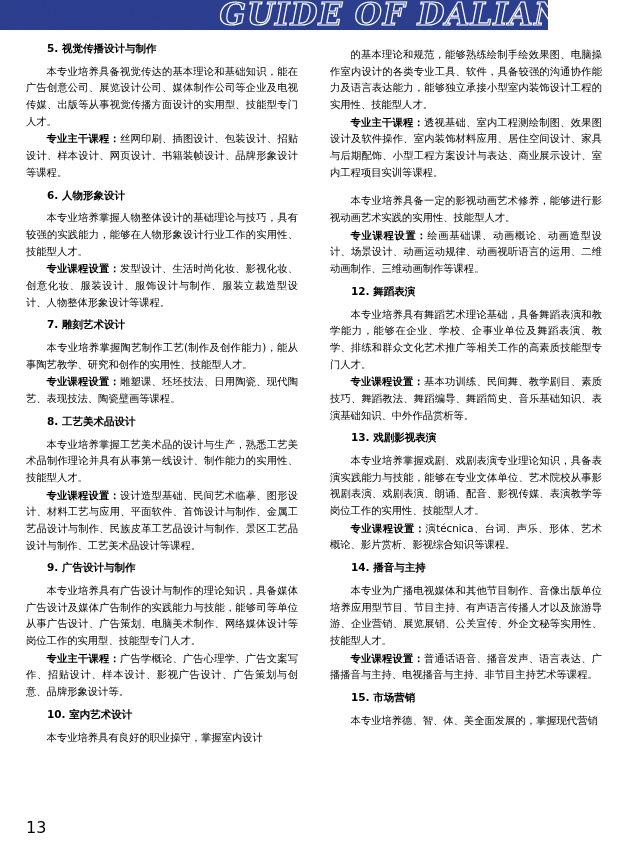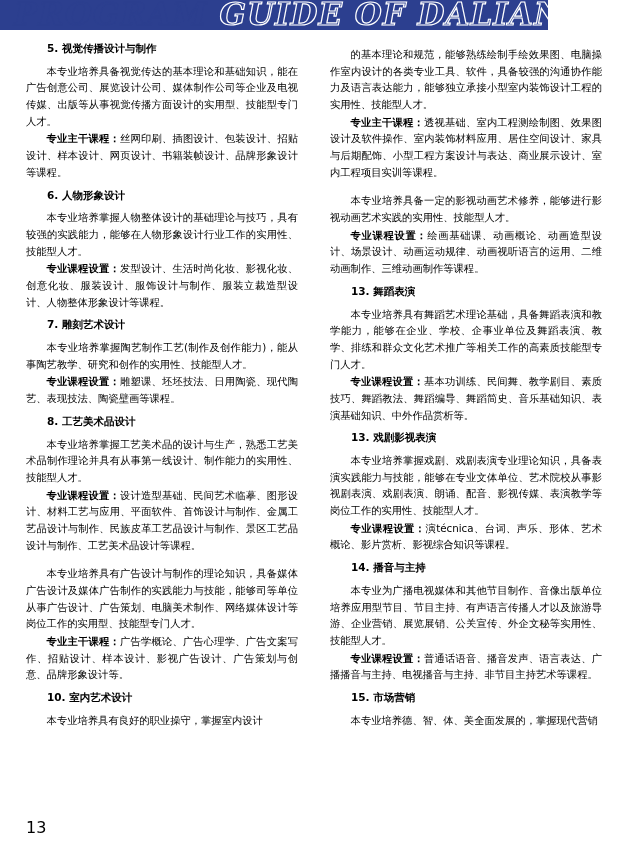--- a/index.html
+++ b/index.html
@@ -139,20 +139,21 @@
     <div class="gap"></div>
 
     <div>
       <div class="sec-title">8. 工艺美术品设计</div>
       <p class="body">本专业培养掌握工艺美术品的设计与生产，熟悉工艺美术品制作理论并具有从事第一线设计、制作能力的实用性、技能型人才。</p>
       <p class="courses"><span class="lead">专业课程设置：</span><span>设计造型基础、民间艺术临摹、图形设计、材料工艺与应用、平面软件、首饰设计与制作、金属工艺品设计与制作、民族皮革工艺品设计与制作、景区工艺品设计与制作、工艺美术品设计等课程。</span></p>
     </div>
     <div class="gap"></div>
 
     <div>
+      <div class="sec-title">9. 广告设计与制作</div>
       <p class="body">本专业培养具有广告设计与制作的理论知识，具备媒体广告设计及媒体广告制作的实践能力与技能，能够司等单位从事广告设计、广告策划、电脑美术制作、网络媒体设计等岗位工作的实用型、技能型专门人才。</p>
       <p class="courses"><span class="lead">专业主干课程：</span><span>广告学概论、广告心理学、广告文案写作、招贴设计、样本设计、影视广告设计、广告策划与创意、品牌形象设计等。</span></p>
     </div>
     <div class="gap"></div>
 
     <div>
       <div class="sec-title">10. 室内艺术设计</div>
       <p class="body">本专业培养具有良好的职业操守，掌握室内设计</p>
     </div>
 
@@ -166,21 +167,21 @@
     </div>
     <div class="gap"></div>
 
     <div>
       <p class="body">本专业培养具备一定的影视动画艺术修养，能够进行影视动画艺术实践的实用性、技能型人才。</p>
       <p class="courses"><span class="lead">专业课程设置：</span><span>绘画基础课、动画概论、动画造型设计、场景设计、动画运动规律、动画视听语言的运用、二维动画制作、三维动画制作等课程。</span></p>
     </div>
     <div class="gap"></div>
 
     <div>
-      <div class="sec-title">13. 舞蹈表演</div>
+      <div class="sec-title">12. 舞蹈表演</div>
       <p class="body">本专业培养具有舞蹈艺术理论基础，具备舞蹈表演和教学能力，能够在企业、学校、企事业单位及舞蹈表演、教学、排练和群众文化艺术推广等相关工作的高素质技能型专门人才。</p>
       <p class="courses"><span class="lead">专业课程设置：</span><span>基本功训练、民间舞、教学剧目、素质技巧、舞蹈教法、舞蹈编导、舞蹈简史、音乐基础知识、表演基础知识、中外作品赏析等。</span></p>
     </div>
     <div class="gap"></div>
 
     <div>
       <div class="sec-title">13. 戏剧影视表演</div>
       <p class="body">本专业培养掌握戏剧、戏剧表演专业理论知识，具备表演实践能力与技能，能够在专业文体单位、艺术院校从事影视剧表演、戏剧表演、朗诵、配音、影视传媒、表演教学等岗位工作的实用性、技能型人才。</p>
       <p class="courses"><span class="lead">专业课程设置：</span><span>演técnica、台词、声乐、形体、艺术概论、影片赏析、影视综合知识等课程。</span></p>
     </div>

